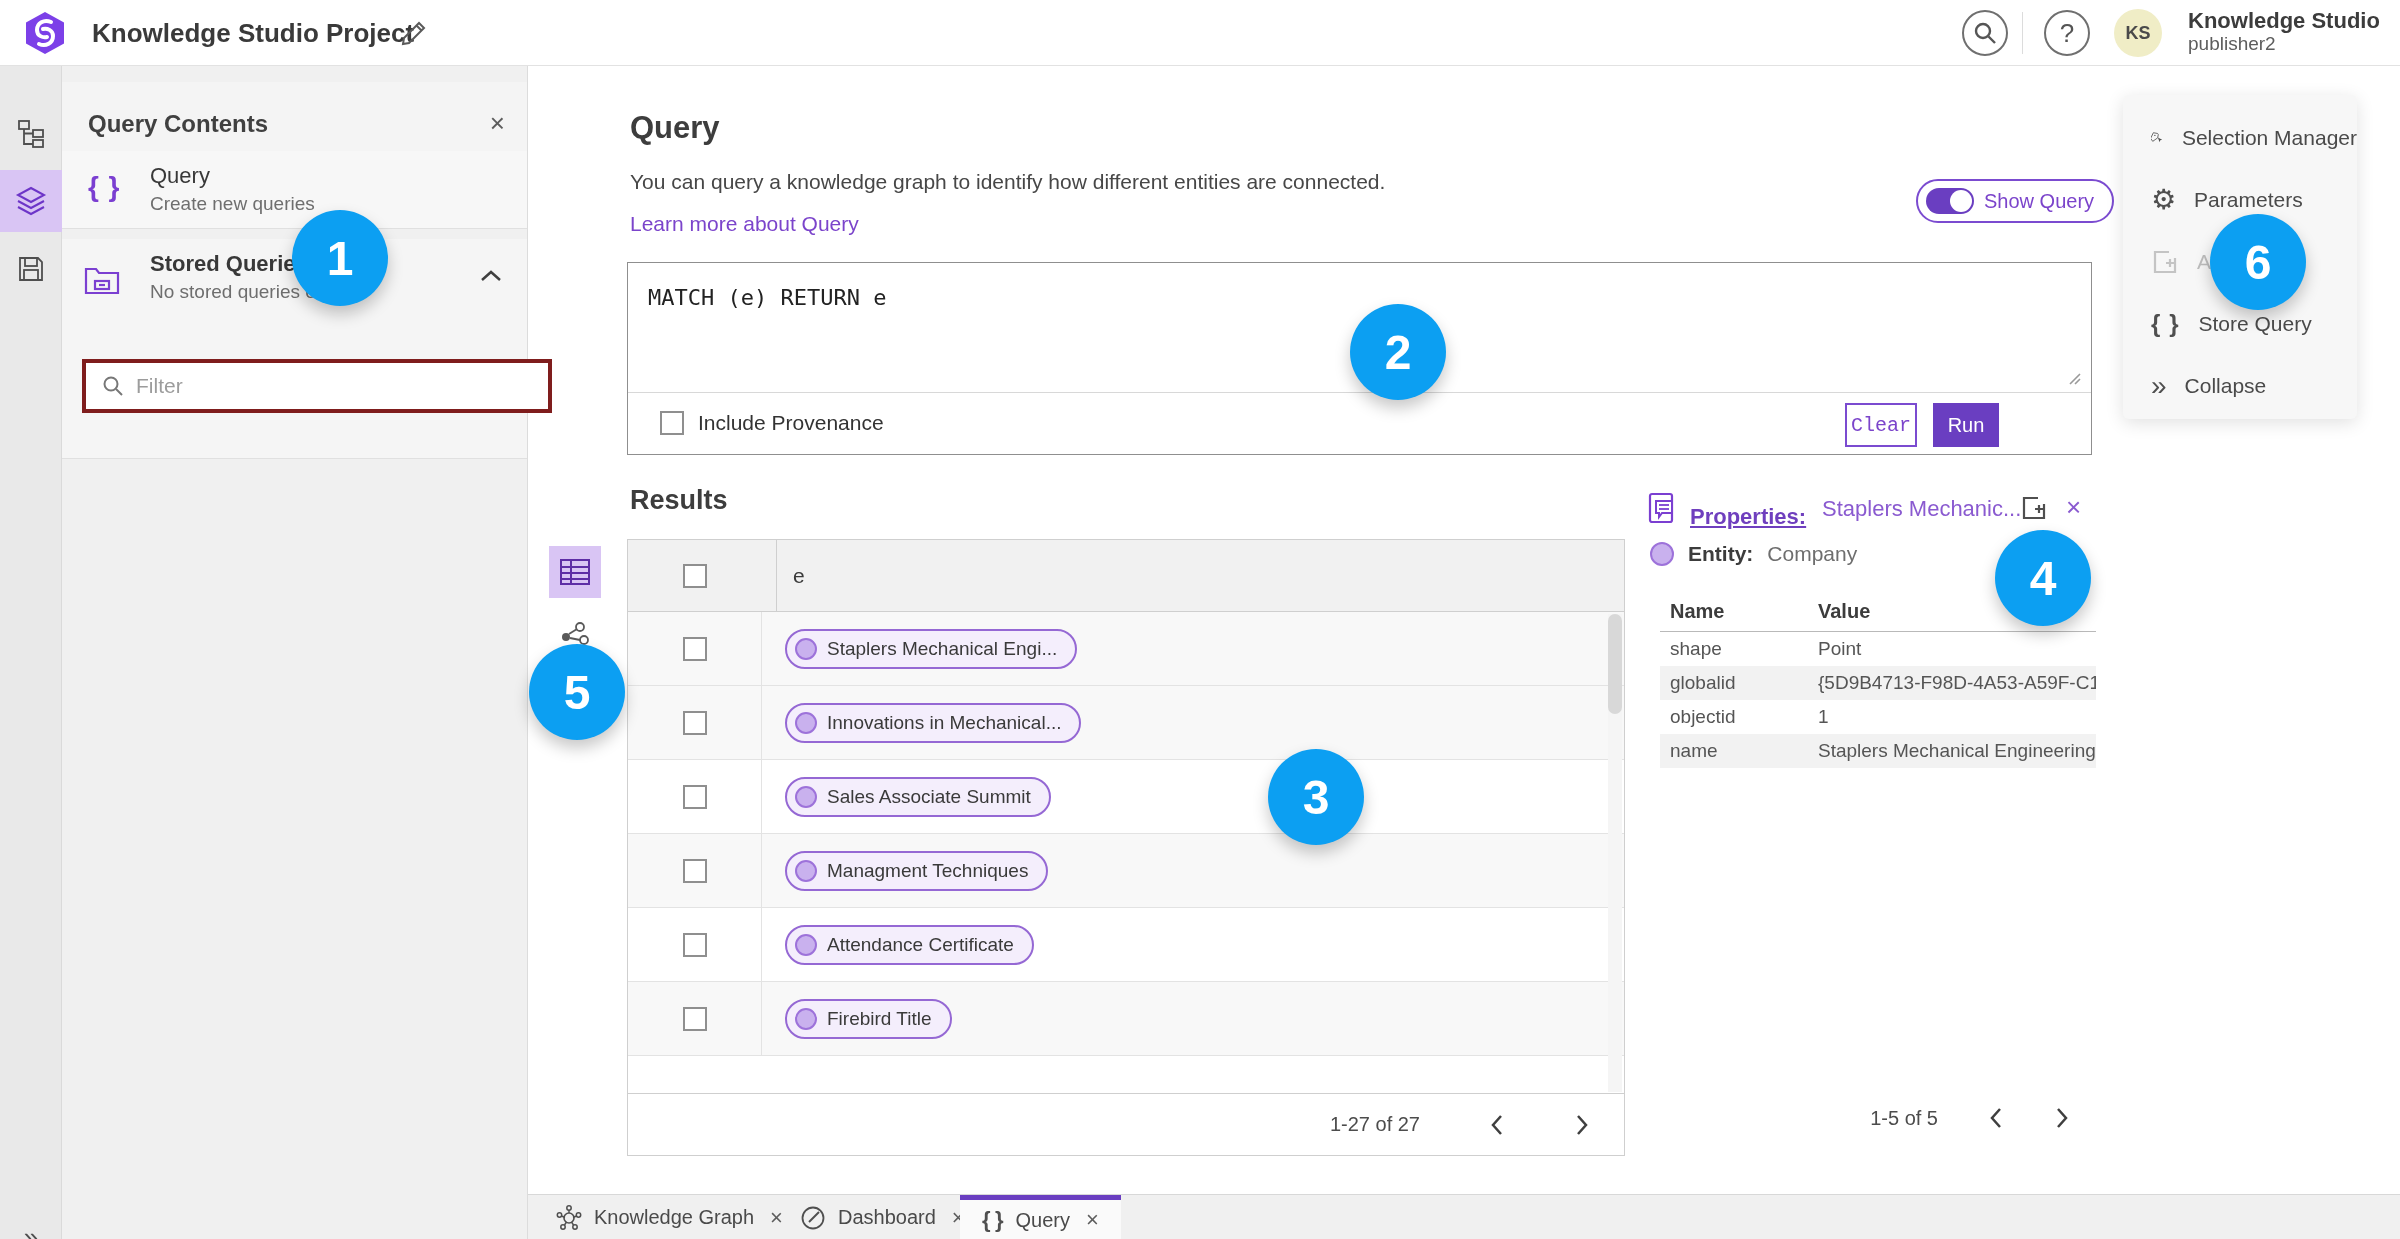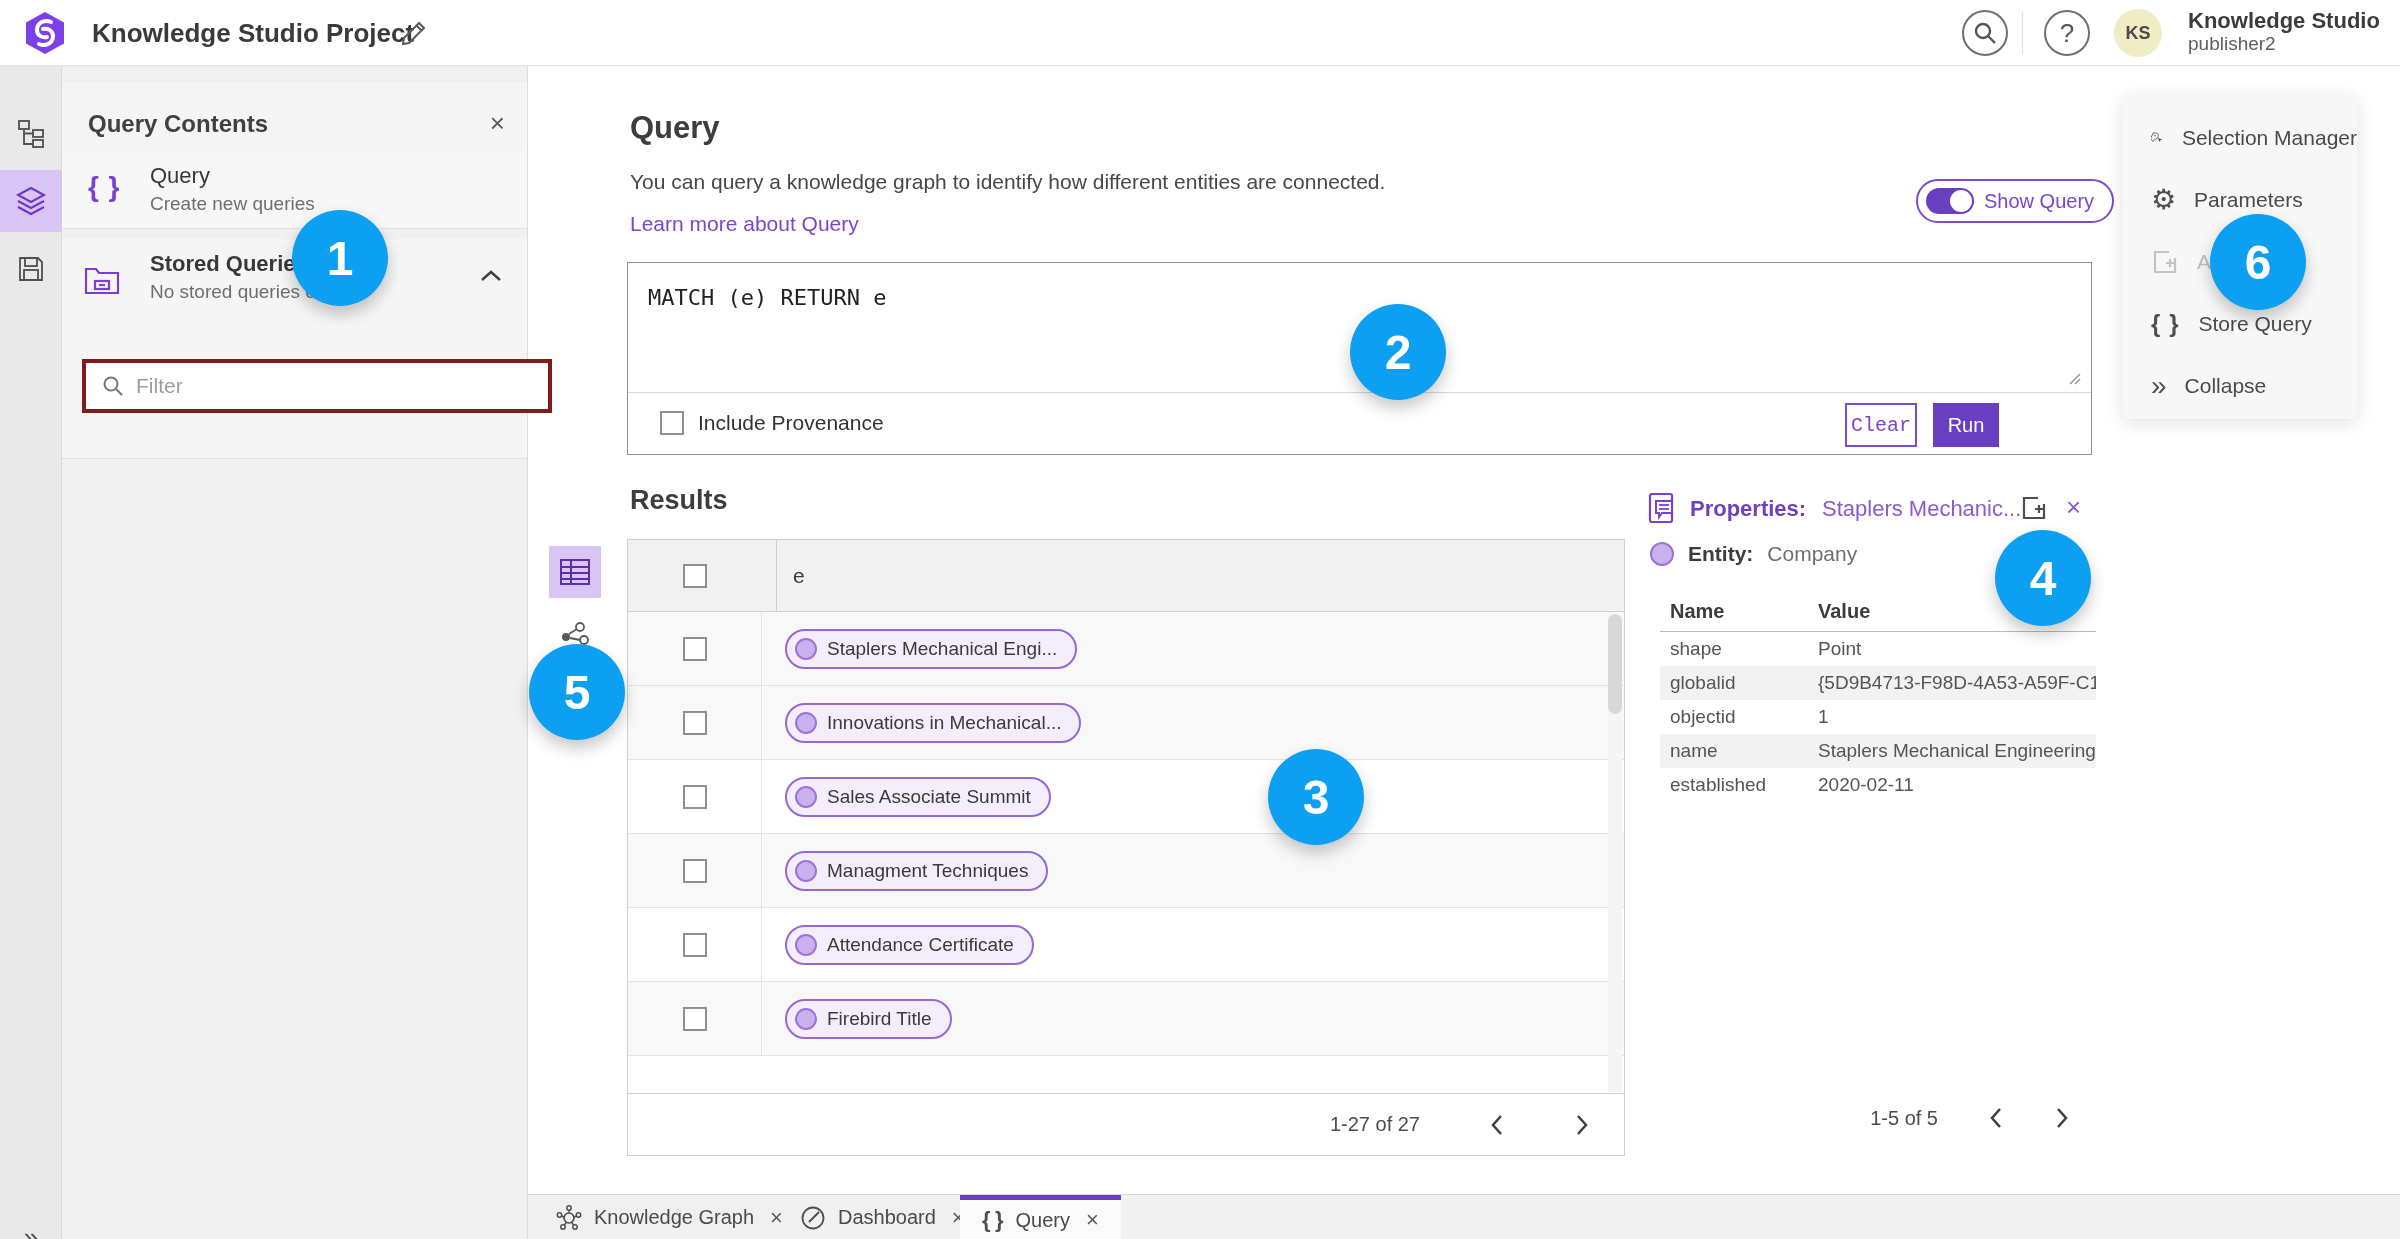--- a/index.html
+++ b/index.html
@@ -344,21 +344,21 @@
 
   <div class="abs" style="left:1648px; top:490px; width:452px; height:670px;">
     <div class="abs" style="left:0; top:2px;">
       <svg width="30" height="32" viewBox="0 0 30 32">
         <rect x="2" y="2" width="22" height="28" rx="2" fill="none" stroke="#7b3fd1" stroke-width="2.2"></rect>
         <path d="M8 9 h16 v12 h-10 l-3 4 v-4 h-3 Z" fill="#fff" stroke="#7b3fd1" stroke-width="2"></path>
         <line x1="11" y1="13" x2="21" y2="13" stroke="#7b3fd1" stroke-width="1.8"></line>
         <line x1="11" y1="17" x2="21" y2="17" stroke="#7b3fd1" stroke-width="1.8"></line>
       </svg>
     </div>
-    <span class="abs prop-title-label" style="left:42px; top:6px;">Properties:</span>
+    <span class="abs prop-title-label" style="left:42px; top:14px;text-decoration:underline;">Properties:</span>
     <span class="abs prop-title-value" style="left:174px; top:6px;">Staplers Mechanic...</span>
     <div class="abs" style="left:372px; top:4px;">
       <svg width="28" height="28" viewBox="0 0 28 28">
           <path d="M24 10 V24 H4 V4 h14" fill="none" stroke="#4f4f4f" stroke-width="2.2"></path>
           <path d="M19 19 h8 M23 15 v8" stroke="#4f4f4f" stroke-width="2.2" transform="translate(-4,-4)"></path>
         </svg>
     </div>
     <div class="abs" style="left:418px; top:2px; font-size:26px; color:#8a5ad0;">×</div>
 
     <div class="abs flex" style="left:2px; top:52px; gap:14px;">
@@ -381,24 +381,20 @@
           <div class="pt-val">{5D9B4713-F98D-4A53-A59F-C11...</div>
         </div>
       <div class="pt-row">
           <div class="pt-name">objectid</div>
           <div class="pt-val">1</div>
         </div>
       <div class="pt-row stripe">
           <div class="pt-name">name</div>
           <div class="pt-val">Staplers Mechanical Engineering</div>
         </div>
-      <div class="pt-row">
-          <div class="pt-name">established</div>
-          <div class="pt-val">2020-02-11</div>
-        </div>
     </div>
 
     <div class="abs flex" style="left:0; top:616px; width:452px; justify-content:flex-end; gap:50px; padding-right:30px;">
       <span class="pag-txt">1-5 of 5</span>
       <span>
           <svg width="16" height="24" viewBox="0 0 16 24">
             <polyline points="12,3 4,12 12,21" class="chev"></polyline>
           </svg>
         </span>
       <span>

